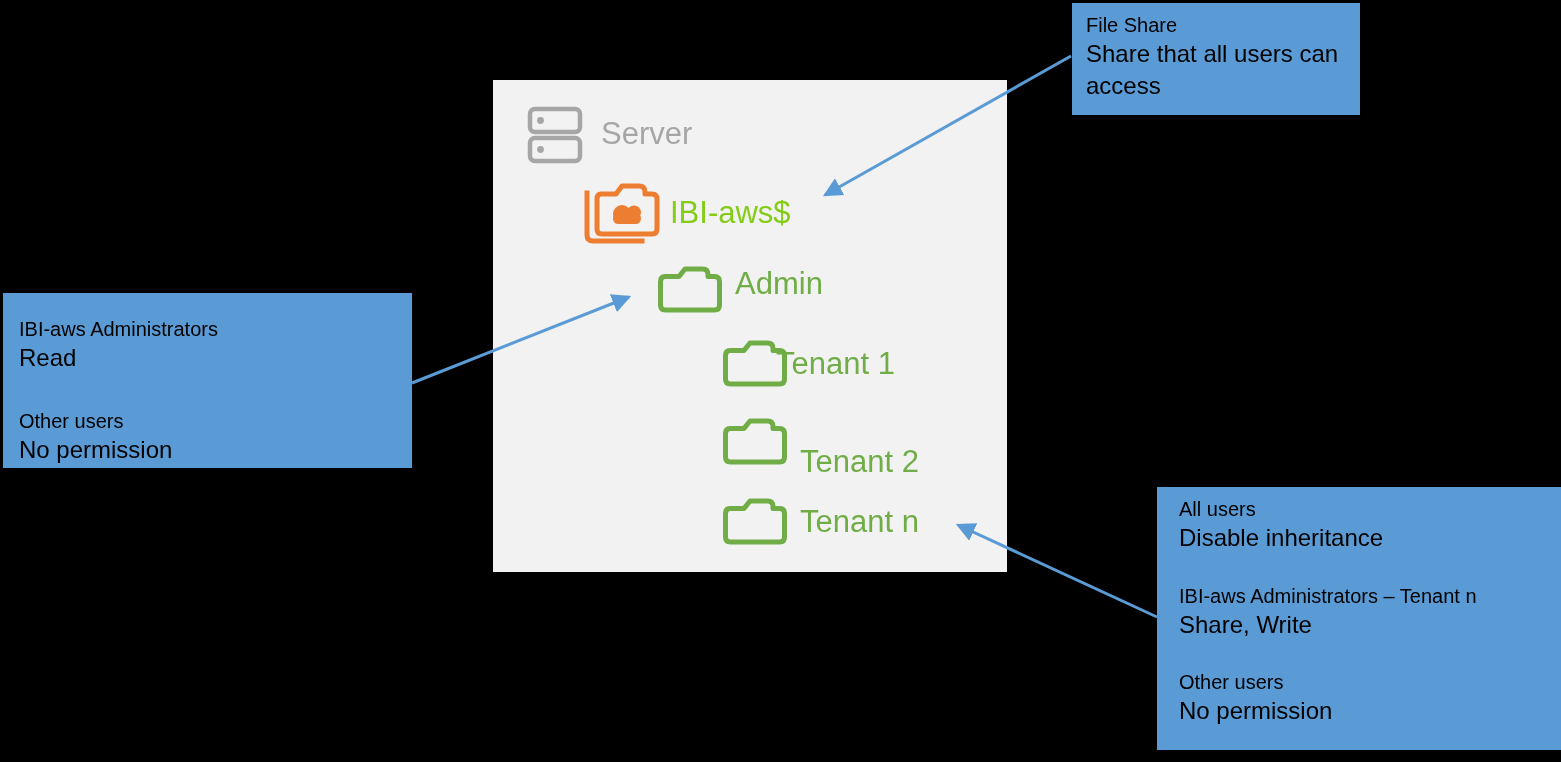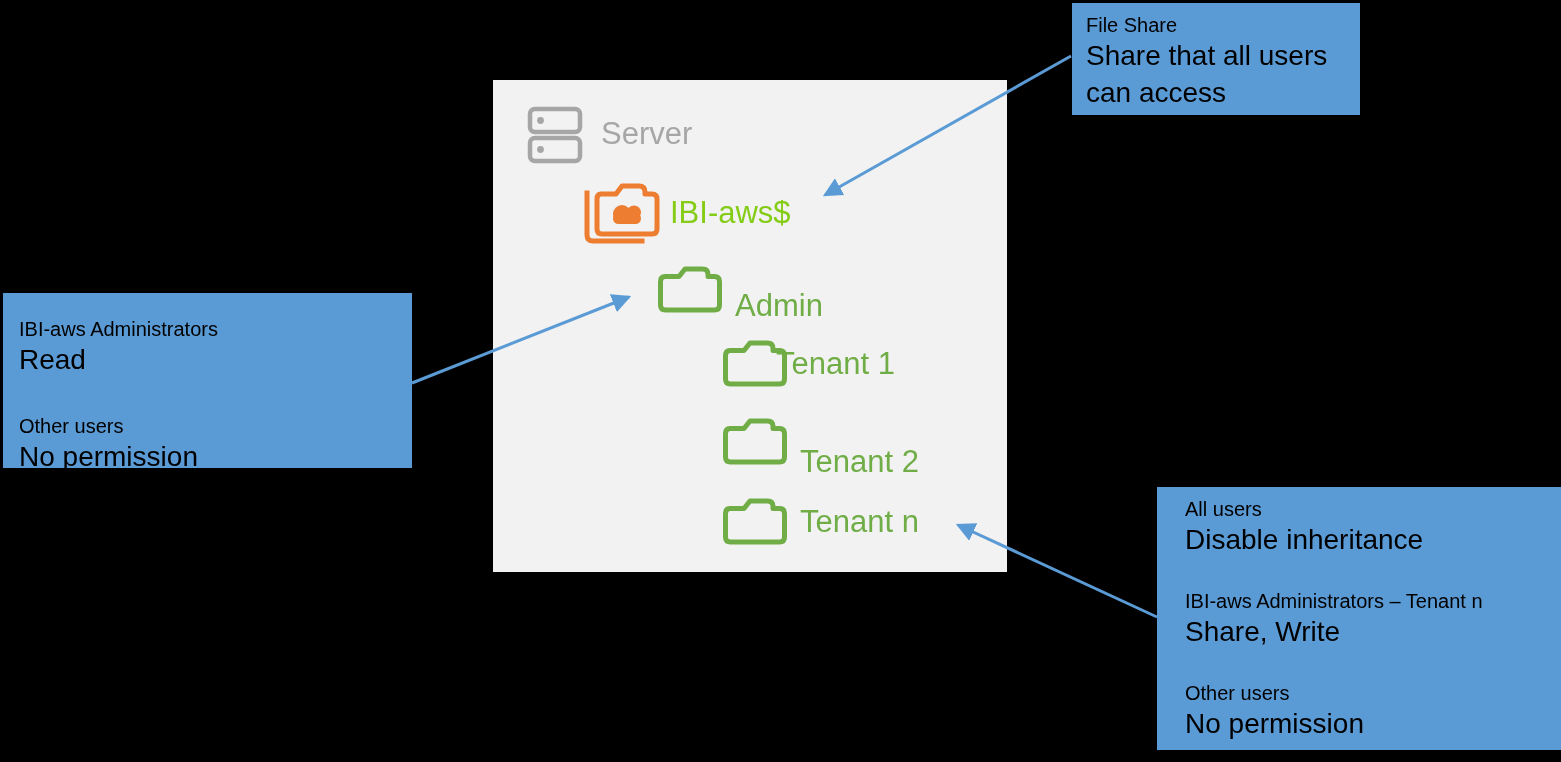--- a/index.html
+++ b/index.html
@@ -31,40 +31,40 @@
   .lbl-folder { color: #70AD47; }
 
   
   .callout {
     position: absolute;
     background: #5B9BD5;
     color: #000000;
     box-sizing: border-box;
   }
   .co-small { font-size: 20px; line-height: 1.3; }
-  .co-big   { font-size: 28px; line-height: 1.32; }
+  .co-big   { font-size: 24px; line-height: 1.32; }
   .acl-entry { margin-bottom: 34px; }
   .acl-entry:last-child { margin-bottom: 0; }
   #callout-tenant .acl-entry { margin-bottom: 29px; }
   #callout-tenant .acl-entry:last-child { margin-bottom: 0; }
 
   #callout-file-share {
     left: 1072px; top: 3px;
     width: 288px; height: 112px;
     padding: 9px 14px;
   }
   #callout-admin {
     left: 3px; top: 293px;
     width: 409px; height: 175px;
     padding: 23px 16px;
   }
   #callout-tenant {
     left: 1157px; top: 487px;
     width: 404px; height: 263px;
-    padding: 9px 28px;
+    padding: 9px 22px;
   }
 
   
   #arrows {
     position: absolute;
     left: 0; top: 0;
     width: 1561px; height: 762px;
     pointer-events: none;
   }
 </style>
@@ -88,21 +88,21 @@
     <path d="M17 13 H32 L38 5 H55 Q61 5 61 11 V13 H68 Q73 13 73 18 V48 Q73 53 68 53 H18 Q13 53 13 48 V18 Q13 13 17 13 Z" fill="none" stroke="#ED7D31" stroke-width="5" stroke-linejoin="round"></path>
     <circle cx="38" cy="33" r="9" fill="#ED7D31"></circle>
     <circle cx="50" cy="31.5" r="7" fill="#ED7D31"></circle>
     <rect x="29" y="32" width="28" height="11" rx="5.5" fill="#ED7D31"></rect>
   </svg>
   <div class="tree-label lbl-share" style="left:670px; top:197px;">IBI-aws$</div>
 
   <svg class="tree-icon" style="left:658px; top:266px;" width="64" height="47" viewBox="0 0 64 47">
     <path d="M7 10.5 H21 L27 3 H44.5 Q50 3 50 8.5 V10.5 H56.5 Q61.5 10.5 61.5 15.5 V39 Q61.5 44 56.5 44 H7.5 Q2.5 44 2.5 39 V15.5 Q2.5 10.5 7 10.5 Z" fill="none" stroke="#70AD47" stroke-width="5" stroke-linejoin="round"></path>
   </svg>
-  <div class="tree-label lbl-folder" style="left:735px; top:290px;">Admin</div>
+  <div class="tree-label lbl-folder" style="left:735px; top:268px;">Admin</div>
 
   <svg class="tree-icon" style="left:723px; top:340px;" width="64" height="47" viewBox="0 0 64 47">
     <path d="M7 10.5 H21 L27 3 H44.5 Q50 3 50 8.5 V10.5 H56.5 Q61.5 10.5 61.5 15.5 V39 Q61.5 44 56.5 44 H7.5 Q2.5 44 2.5 39 V15.5 Q2.5 10.5 7 10.5 Z" fill="none" stroke="#70AD47" stroke-width="5" stroke-linejoin="round"></path>
   </svg>
   <div class="tree-label lbl-folder" style="left:776px; top:348px;">Tenant 1</div>
 
   <svg class="tree-icon" style="left:723px; top:418px;" width="64" height="47" viewBox="0 0 64 47">
     <path d="M7 10.5 H21 L27 3 H44.5 Q50 3 50 8.5 V10.5 H56.5 Q61.5 10.5 61.5 15.5 V39 Q61.5 44 56.5 44 H7.5 Q2.5 44 2.5 39 V15.5 Q2.5 10.5 7 10.5 Z" fill="none" stroke="#70AD47" stroke-width="5" stroke-linejoin="round"></path>
   </svg>
   <div class="tree-label lbl-folder" style="left:800px; top:446px;">Tenant 2</div>

